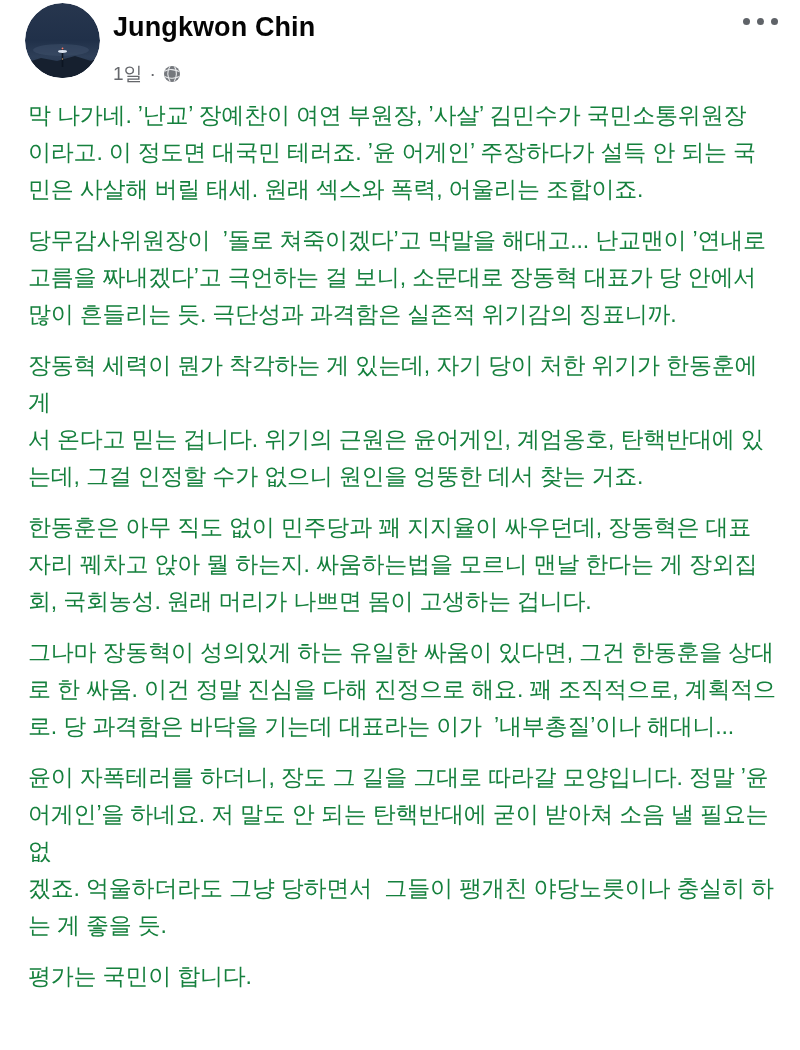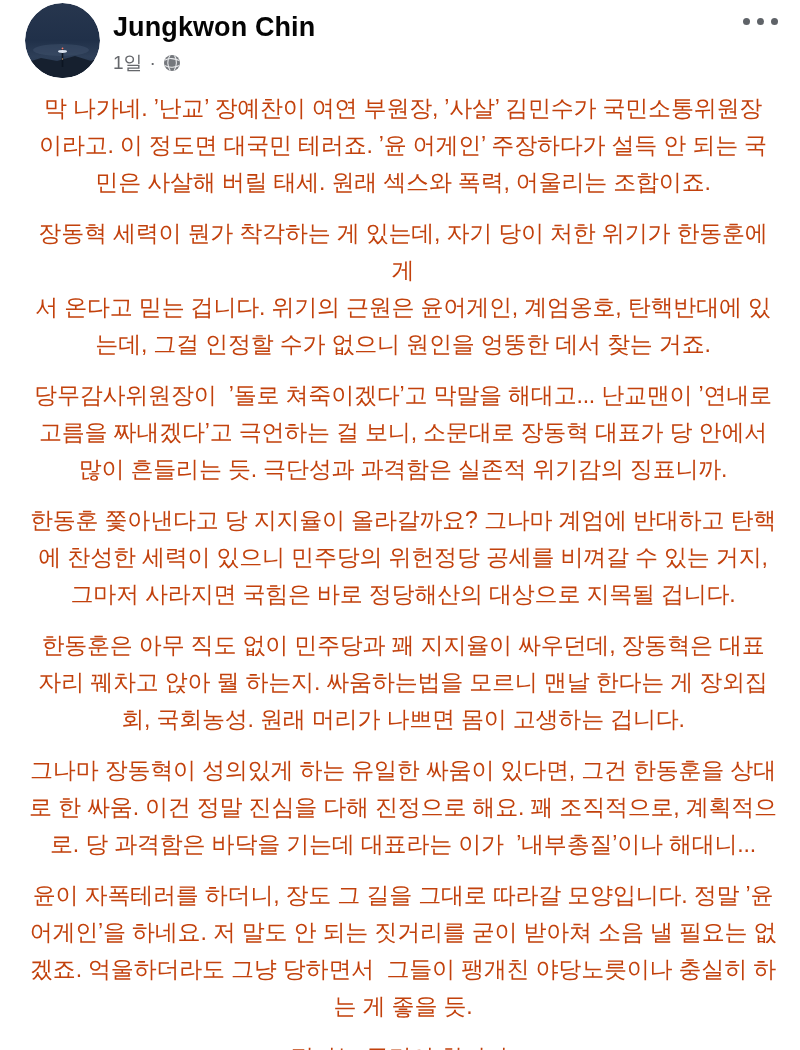--- a/index.html
+++ b/index.html
@@ -4,53 +4,53 @@
 <style>
   * { box-sizing: border-box; }
   html, body { margin: 0; padding: 0; }
   body {
     width: 800px; height: 1050px;
     background: #ffffff;
     font-family: "Liberation Sans", "DejaVu Sans", sans-serif;
     overflow: hidden;
     position: relative;
   }
-  .post { width: 800px; height: 1050px; position: relative; text-align: center; }
+  .post { width: 800px; height: 1050px; position: relative; }
 
   
   .header { display: flex; align-items: flex-start; padding: 3px 24px 0 25px; position: relative; }
   .avatar {
     width: 75px; height: 75px; border-radius: 50%;
     overflow: hidden; flex: none; cursor: pointer;
   }
   .avatar svg { display: block; width: 75px; height: 75px; }
   .header-text { margin-left: 13px; padding-top: 8px; }
   .author-name {
     font-size: 27px; font-weight: 700; color: #050505;
     line-height: 32px; letter-spacing: 0.1px; cursor: pointer;
   }
   .meta {
     display: flex; align-items: center; gap: 7px;
-    margin-top: 9px; color: #65676B; font-size: 19px; line-height: 22px;
+    margin-top: 20px; color: #65676B; font-size: 19px; line-height: 22px;
   }
   .meta .sep { color: #65676B; }
   .globe { display: inline-flex; }
   .more-btn {
     position: absolute; top: 12px; right: 20px;
     display: flex; align-items: center; gap: 7px;
     padding: 6px 2px; cursor: pointer; border: none; background: transparent;
   }
   .more-btn .dot { width: 7px; height: 7px; border-radius: 50%; background: #5f6368; }
 
   
   .body { padding: 12px 22px 0 28px; overflow: hidden; }
   .body p {
     margin: 0 0 14px 0;
     font-size: 23px; line-height: 37px;
-    font-weight: 500; color: #c2410c;
+    font-weight: 500; color: #15803d;
     white-space: pre-wrap;
     letter-spacing: -0.2px;
   }
 </style>
 </head>
 <body>
 
 <div class="post">
 
   <div class="header">
@@ -105,35 +105,32 @@
       <span class="dot"></span>
       <span class="dot"></span>
     </button>
 
   </div>
 
   <div class="body">
     <p>막 나가네. ’난교’ 장예찬이 여연 부원장, ’사살’ 김민수가 국민소통위원장
 이라고. 이 정도면 대국민 테러죠. ’윤 어게인’ 주장하다가 설득 안 되는 국
 민은 사살해 버릴 태세. 원래 섹스와 폭력, 어울리는 조합이죠.</p>
+    <p>당무감사위원장이  ’돌로 쳐죽이겠다’고 막말을 해대고... 난교맨이 ’연내로
+고름을 짜내겠다’고 극언하는 걸 보니, 소문대로 장동혁 대표가 당 안에서
+많이 흔들리는 듯. 극단성과 과격함은 실존적 위기감의 징표니까.</p>
     <p>장동혁 세력이 뭔가 착각하는 게 있는데, 자기 당이 처한 위기가 한동훈에게
 서 온다고 믿는 겁니다. 위기의 근원은 윤어게인, 계엄옹호, 탄핵반대에 있
 는데, 그걸 인정할 수가 없으니 원인을 엉뚱한 데서 찾는 거죠.</p>
-    <p>당무감사위원장이  ’돌로 쳐죽이겠다’고 막말을 해대고... 난교맨이 ’연내로
-고름을 짜내겠다’고 극언하는 걸 보니, 소문대로 장동혁 대표가 당 안에서
-많이 흔들리는 듯. 극단성과 과격함은 실존적 위기감의 징표니까.</p>
-    <p>한동훈 쫓아낸다고 당 지지율이 올라갈까요? 그나마 계엄에 반대하고 탄핵
-에 찬성한 세력이 있으니 민주당의 위헌정당 공세를 비껴갈 수 있는 거지,
-그마저 사라지면 국힘은 바로 정당해산의 대상으로 지목될 겁니다.</p>
     <p>한동훈은 아무 직도 없이 민주당과 꽤 지지율이 싸우던데, 장동혁은 대표
 자리 꿰차고 앉아 뭘 하는지. 싸움하는법을 모르니 맨날 한다는 게 장외집
 회, 국회농성. 원래 머리가 나쁘면 몸이 고생하는 겁니다.</p>
     <p>그나마 장동혁이 성의있게 하는 유일한 싸움이 있다면, 그건 한동훈을 상대
 로 한 싸움. 이건 정말 진심을 다해 진정으로 해요. 꽤 조직적으로, 계획적으
 로. 당 과격함은 바닥을 기는데 대표라는 이가  ’내부총질’이나 해대니...</p>
     <p>윤이 자폭테러를 하더니, 장도 그 길을 그대로 따라갈 모양입니다. 정말 ’윤
-어게인’을 하네요. 저 말도 안 되는 짓거리를 굳이 받아쳐 소음 낼 필요는 없
+어게인’을 하네요. 저 말도 안 되는 탄핵반대에 굳이 받아쳐 소음 낼 필요는 없
 겠죠. 억울하더라도 그냥 당하면서  그들이 팽개친 야당노릇이나 충실히 하
 는 게 좋을 듯.</p>
     <p>평가는 국민이 합니다.</p>
   </div>
 
 </div>
 
 </body></html>

